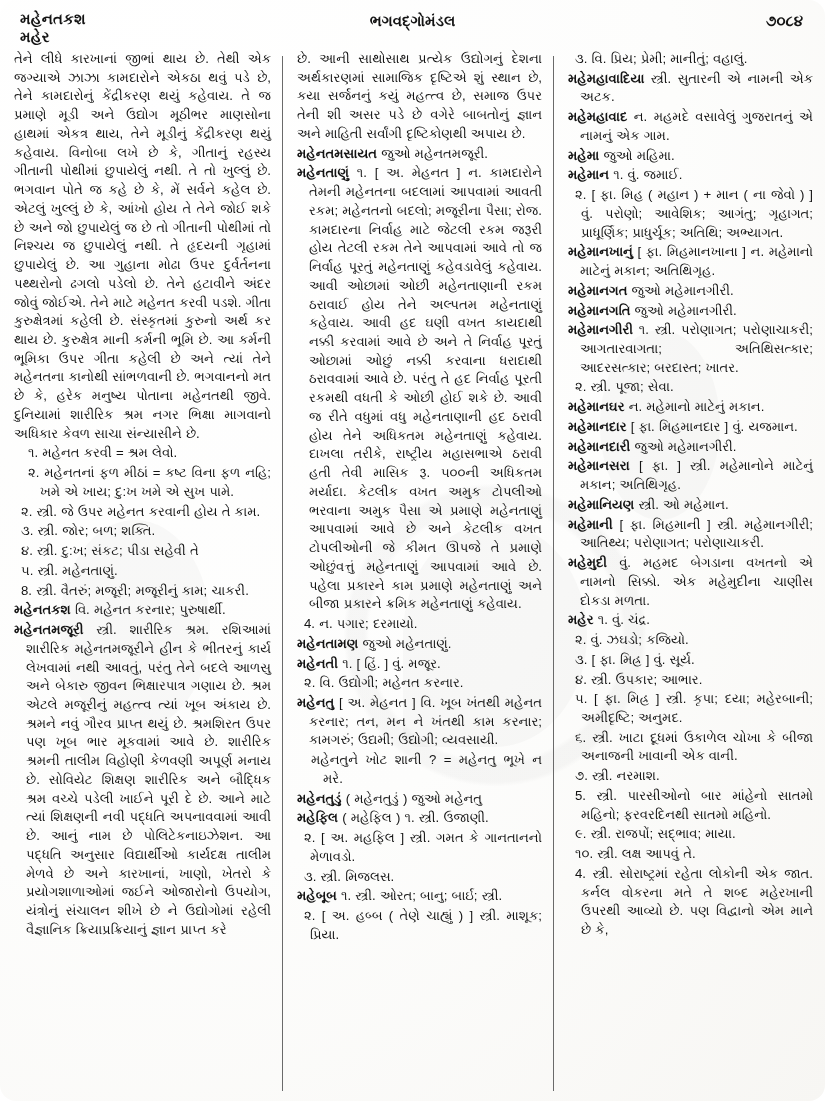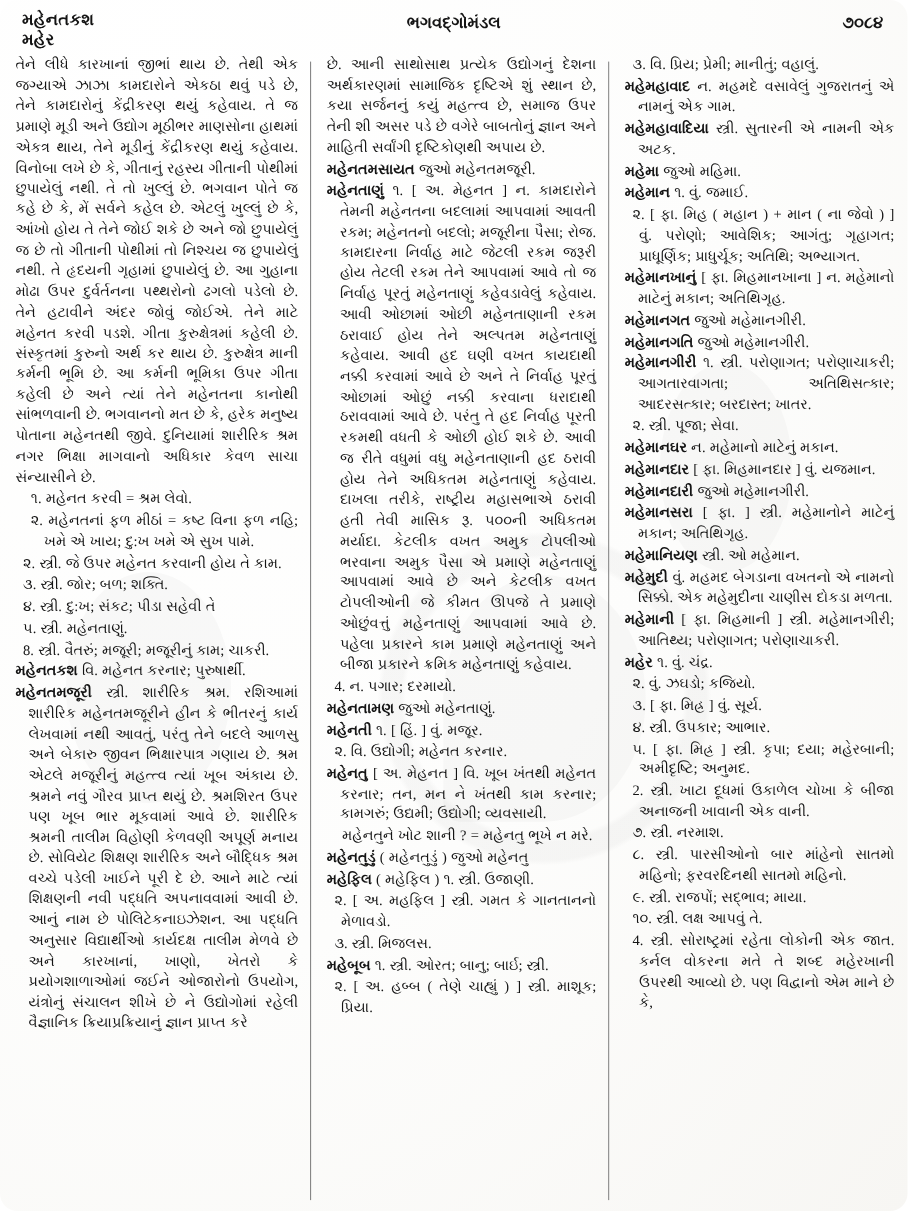--- a/index.html
+++ b/index.html
@@ -119,21 +119,20 @@
   }
 
   
   .entry {
     font-size: 13.2px;
     line-height: 1.42;
     margin: 0 0 1px 0;
     text-align: justify;
     text-justify: inter-word;
     word-spacing: .5px;
-    font-family: Liberation Serif, serif;
   }
   .entry.hang {
     padding-left: 12px;
     text-indent: -12px;
   }
   .entry.sub {
     padding-left: 13px;
     text-indent: -6px;
   }
   .entry.sub2 {
@@ -202,44 +201,44 @@
           <p class="entry sub"><span>૨. [ અ. મહફિલ ] સ્ત્રી. ગમત કે ગાનતાનનો મેળાવડો.</span></p>
           <p class="entry sub"><span>૩. સ્ત્રી. મિજલસ.</span></p>
           <p class="entry hang"><span class="hw">મહેબૂબ</span><span> ૧. સ્ત્રી. ઓરત; બાનુ; બાર્ઇ; સ્ત્રી.</span></p>
           <p class="entry sub"><span>૨. [ અ. હબ્બ ( તેણે ચાહ્યું ) ] સ્ત્રી. માશૂક; પ્રિયા.</span></p>
         </div>
       <div class="col-rule"></div>
     </div>
     <div class="col col-3">
       <div class="col-body">
           <p class="entry sub"><span>૩. વિ. પ્રિય; પ્રેમી; માનીતું; વહાલું.</span></p>
+          <p class="entry hang"><span class="hw">મહેમહાવાદિયા</span><span> સ્ત્રી. સુતારની એ નામની એક અટક.</span></p>
           <p class="entry hang"><span class="hw">મહેમહાવાદ</span><span> ન. મહમદે વસાવેલું ગુજરાતનું એ નામનું એક ગામ.</span></p>
-          <p class="entry hang"><span class="hw">મહેમહાવાદિયા</span><span> સ્ત્રી. સુતારની એ નામની એક અટક.</span></p>
           <p class="entry hang"><span class="hw">મહેમા</span><span> જુઓ મહિમા.</span></p>
           <p class="entry hang"><span class="hw">મહેમાન</span><span> ૧. વું. જમાઈ.</span></p>
           <p class="entry sub"><span>૨. [ ફા. મિહ ( મહાન ) + માન ( ના જેવો ) ] વું. પરોણો; આવેશિક; આગંતુ; ગૃહાગત; પ્રાધૂર્ણિક; પ્રાધુર્ચૂક; અતિથિ; અભ્યાગત.</span></p>
           <p class="entry hang"><span class="hw">મહેમાનખાનું</span><span> [ ફા. મિહમાનખાના ] ન. મહેમાનો માટેનું મકાન; અતિથિગૃહ.</span></p>
           <p class="entry hang"><span class="hw">મહેમાનગત</span><span> જુઓ મહેમાનગીરી.</span></p>
           <p class="entry hang"><span class="hw">મહેમાનગતિ</span><span> જુઓ મહેમાનગીરી.</span></p>
           <p class="entry hang"><span class="hw">મહેમાનગીરી</span><span> ૧. સ્ત્રી. પરોણાગત; પરોણાચાકરી; આગતારવાગતા; અતિથિસત્કાર; આદરસત્કાર; બરદાસ્ત; ખાતર.</span></p>
           <p class="entry sub"><span>૨. સ્ત્રી. પૂજા; સેવા.</span></p>
           <p class="entry hang"><span class="hw">મહેમાનઘર</span><span> ન. મહેમાનો માટેનું મકાન.</span></p>
           <p class="entry hang"><span class="hw">મહેમાનદાર</span><span> [ ફા. મિહમાનદાર ] વું. યજમાન.</span></p>
           <p class="entry hang"><span class="hw">મહેમાનદારી</span><span> જુઓ મહેમાનગીરી.</span></p>
           <p class="entry hang"><span class="hw">મહેમાનસરા</span><span> [ ફા. ] સ્ત્રી. મહેમાનોને માટેનું મકાન; અતિથિગૃહ.</span></p>
           <p class="entry hang"><span class="hw">મહેમાનિયણ</span><span> સ્ત્રી. ઓ મહેમાન.</span></p>
+          <p class="entry hang"><span class="hw">મહેમાની</span><span> [ ફા. મિહમાની ] સ્ત્રી. મહેમાનગીરી; આતિથ્ય; પરોણાગત; પરોણાચાકરી.</span></p>
           <p class="entry hang"><span class="hw">મહેમુદી</span><span> વું. મહમદ બેગડાના વખતનો એ નામનો સિક્કો. એક મહેમુદીના ચાણીસ દોકડા મળતા.</span></p>
-          <p class="entry hang"><span class="hw">મહેમાની</span><span> [ ફા. મિહમાની ] સ્ત્રી. મહેમાનગીરી; આતિથ્ય; પરોણાગત; પરોણાચાકરી.</span></p>
           <p class="entry hang"><span class="hw">મહેર</span><span> ૧. વું. ચંદ્ર.</span></p>
           <p class="entry sub"><span>૨. વું. ઝઘડો; કજિયો.</span></p>
           <p class="entry sub"><span>૩. [ ફા. મિહ્ર ] વું. સૂર્ય.</span></p>
           <p class="entry sub"><span>૪. સ્ત્રી. ઉપકાર; આભાર.</span></p>
           <p class="entry sub"><span>૫. [ ફા. મિહ્ર ] સ્ત્રી. કૃપા; દયા; મહેરબાની; અમીદૃષ્ટિ; અનુમદ.</span></p>
-          <p class="entry sub"><span>2. સ્ત્રી. ખાટા દૂધમાં ઉકાળેલ ચોખા કે બીજા અનાજની ખાવાની એક વાની.</span></p>
+          <p class="entry sub"><span>૬. સ્ત્રી. ખાટા દૂધમાં ઉકાળેલ ચોખા કે બીજા અનાજની ખાવાની એક વાની.</span></p>
           <p class="entry sub"><span>૭. સ્ત્રી. નરમાશ.</span></p>
-          <p class="entry sub"><span>૮. સ્ત્રી. પારસીઓનો બાર માંહેનો સાતમો મહિનો; ફરવરદિનથી સાતમો મહિનો.</span></p>
+          <p class="entry sub"><span>5. સ્ત્રી. પારસીઓનો બાર માંહેનો સાતમો મહિનો; ફરવરદિનથી સાતમો મહિનો.</span></p>
           <p class="entry sub"><span>૯. સ્ત્રી. રાજપોં; સદ્ભાવ; માયા.</span></p>
           <p class="entry sub"><span>૧૦. સ્ત્રી. લક્ષ આપવું તે.</span></p>
           <p class="entry sub"><span>4. સ્ત્રી. સોરાષ્ટ્રમાં રહેતા લોકોની એક જાત. કર્નલ વોકરના મતે તે શબ્દ મહેરખાની ઉપરથી આવ્યો છે. પણ વિદ્વાનો એમ માને છે કે,</span></p>
         </div>
     </div>
   </div>
 </div>
 
 </body></html>

